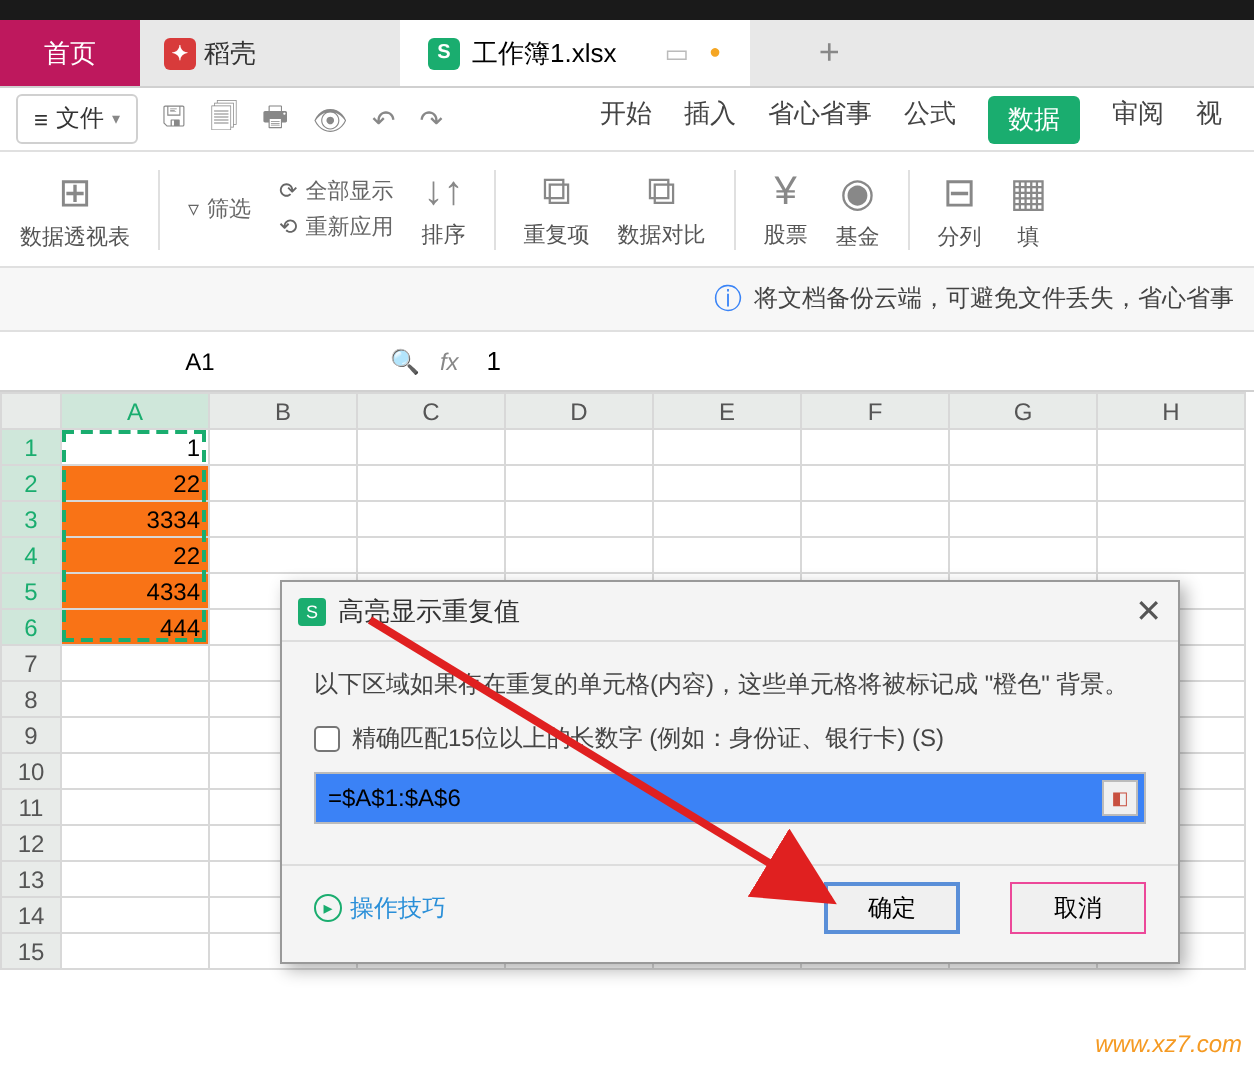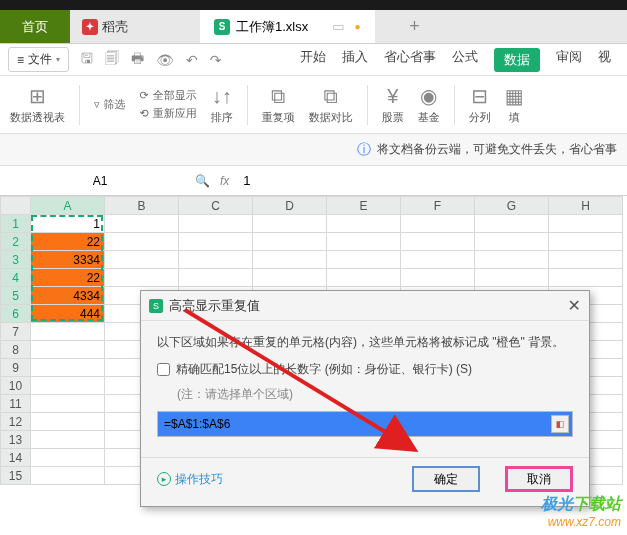--- a/index.html
+++ b/index.html
@@ -3,21 +3,21 @@
 <meta charset="utf-8">
 <style>
 * { margin: 0; padding: 0; box-sizing: border-box; font-family: "Microsoft YaHei", Arial, sans-serif; }
 body { background: #fff; width: 627px; height: 535px; overflow: hidden; position: relative; font-size: 12px; }
 
 
 .titlebar { background: #1a1a1a; height: 10px; }
 
 
 .tabstrip { display: flex; align-items: stretch; height: 34px; background: #e8e8e8; border-bottom: 1px solid #d0d0d0; }
-.tab-home { background: #4d7c0f; color: #fff; width: 70px; display: flex; align-items: center; justify-content: center; font-size: 13px; }
+.tab-home { background: #be185d; color: #fff; width: 70px; display: flex; align-items: center; justify-content: center; font-size: 13px; }
 .tab-dangke { background: #e8e8e8; color: #333; width: 70px; display: flex; align-items: center; justify-content: center; gap: 4px; font-size: 13px; }
 .tab-dangke .ico { background: #d83b3b; color: #fff; width: 16px; height: 16px; border-radius: 3px; display: flex; align-items: center; justify-content: center; font-size: 10px; font-weight: bold; }
 .tab-file { display: flex; align-items: center; padding: 0 14px; gap: 6px; background: #fff; margin-left: 60px; font-size: 13px;}
 .tab-file .ico { background: #1aad6f; color: #fff; width: 16px; height: 16px; border-radius: 3px; display: flex; align-items: center; justify-content: center; font-size: 10px; font-weight: bold; }
 .tab-file .mod { color: #f5a623; margin-left: 4px; font-size: 10px; }
 .tab-add { width: 40px; display: flex; align-items: center; justify-content: center; color: #888; font-size: 18px; margin-left: 20px; }
 
 
 .ribbon-menu { height: 32px; display: flex; align-items: center; padding: 0 8px; gap: 6px; border-bottom: 1px solid #e0e0e0; }
 .menu-btn { display: flex; align-items: center; gap: 4px; padding: 3px 8px; color: #333; font-size: 12px; }
@@ -74,21 +74,21 @@
 .dlg-body .chk-row { display: flex; align-items: center; gap: 6px; margin-bottom: 8px; }
 .dlg-body .chk-row input { width: 13px; height: 13px; }
 .dlg-body .note { color: #888; margin-bottom: 8px; margin-left: 20px; }
 .dlg-body .range-input { width: 100%; height: 26px; border: 1px solid #bbb; padding: 0 26px 0 6px; background: #3b82f6; position: relative; font-size: 12px; }
 .dlg-body .range-wrap { position: relative; margin-bottom: 8px; }
 .dlg-body .range-btn { position: absolute; right: 4px; top: 4px; width: 18px; height: 18px; border: 1px solid #bbb; background: #f0f0f0; display: flex; align-items: center; justify-content: center; font-size: 9px; color: #c85040; }
 .dlg-foot { display: flex; align-items: center; padding: 8px 16px 14px; border-top: 1px solid #ddd; }
 .dlg-foot .tips { color: #2a8fd8; display: flex; align-items: center; gap: 4px; font-size: 12px; }
 .dlg-foot .tips .ico { color: #1aad6f; font-size: 14px; border: 1px solid #1aad6f; border-radius: 50%; width: 14px; height: 14px; display: flex; align-items: center; justify-content: center; font-size: 9px; }
 .dlg-foot .btns { margin-left: auto; display: flex; gap: 25px; }
-.dlg-foot button { width: 68px; height: 26px; border: 3px solid #ec4899; background: #f0f0f0; font-size: 12px; cursor: pointer; }
+.dlg-foot button { width: 68px; height: 26px; border: 1px solid #ec4899; background: #f0f0f0; font-size: 12px; cursor: pointer; }
 .dlg-foot button.primary { border: 2px solid #5a8fd8; }
 
 
 .arrow-svg { position: absolute; left: 175px; top: 290px; width: 280px; height: 180px; pointer-events: none; }
 
 
 .watermark { position: absolute; right: 6px; bottom: 6px; text-align: right; }
 .watermark .wm1 { color: #3aa0e8; font-size: 16px; font-style: italic; font-weight: bold; }
 .watermark .wm1 .g { color: #5aca2a; }
 .watermark .wm2 { color: #f59a23; font-size: 12px; font-style: italic; }
@@ -396,21 +396,20 @@
     <span class="ico">S</span>
     <span>高亮显示重复值</span>
     <span class="close">✕</span>
   </div>
   <div class="dlg-body">
     <div class="desc">以下区域如果存在重复的单元格(内容)，这些单元格将被标记成 "橙色" 背景。</div>
     <label class="chk-row">
       <input type="checkbox" style="">
       <span>精确匹配15位以上的长数字 (例如：身份证、银行卡) (S)</span>
     </label>
-    <div class="note">(注：请选择单个区域)</div>
     <div class="range-wrap">
       <input class="range-input" value="=$A$1:$A$6" style="">
       <div class="range-btn">◧</div>
     </div>
   </div>
   <div class="dlg-foot">
     <div class="tips">
       <span class="ico">▸</span>
       <span>操作技巧</span>
     </div>
@@ -424,17 +423,14 @@
 <svg class="arrow-svg">
   <defs>
     <marker id="ah" markerWidth="12" markerHeight="12" refX="9" refY="5" orient="auto">
       <path d="M0,0 L10,5 L0,10 Z" fill="#e02020"></path>
     </marker>
   </defs>
   <line x1="10" y1="20" x2="240" y2="160" stroke="#e02020" stroke-width="4" marker-end="url(#ah)"></line>
 </svg>
 
 <div class="watermark">
-  <div class="wm1">
-    <span>极光</span><span class="g">下载站</span>
-  </div>
   <div class="wm2">www.xz7.com</div>
 </div>
 
 </body></html>

